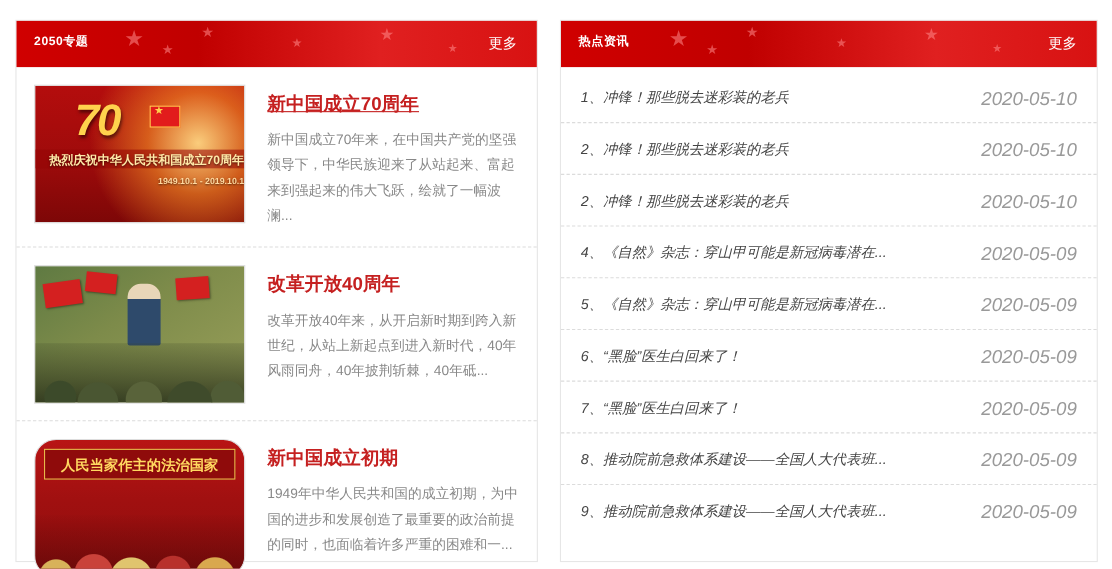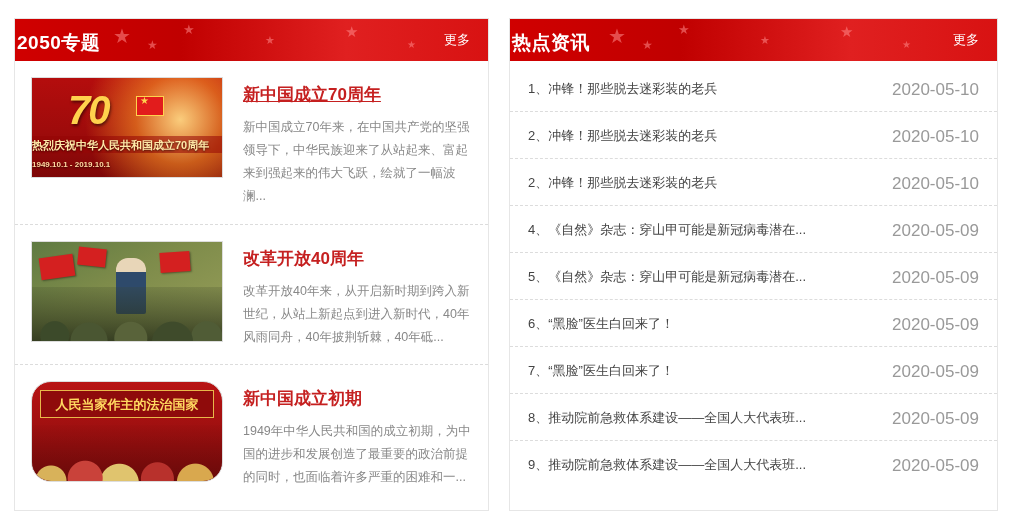--- a/index.html
+++ b/index.html
@@ -34,23 +34,23 @@
   }
   .panel-header {
     position: relative;
     height: 42px;
     background: linear-gradient(to right, #d00000 0%, #c00000 35%, #e02020 70%, #d81212 100%);
     color: #ffffff;
     overflow: hidden;
   }
   .panel-header .hdr-title {
     position: absolute;
-    left: 2px;
+    left: 16px;
     top: 11px;
-    font-size: 19px;
+    font-size: 11px;
     font-weight: bold;
     letter-spacing: 0.5px;
     color: #ffffff;
   }
   .panel-header .hdr-more {
     position: absolute;
     right: 18px;
     top: 12px;
     font-size: 13px;
     color: #ffffff;
@@ -78,32 +78,32 @@
   .feature-item {
     position: relative;
     display: flex;
     padding: 16px 16px 15px 16px;
     box-sizing: border-box;
     border-bottom: 1px dashed #dcdcdc;
   }
   .feature-item:last-child { border-bottom: none; }
   .thumb {
     width: 192px;
-    height: 101px;
+    height: 126px;
     flex: 0 0 192px;
     position: relative;
     overflow: hidden;
     border: 1px solid #ddd;
     box-sizing: border-box;
     cursor: pointer;
   }
   .thumb-text {
     position: absolute;
     left: 0; right: 0;
-    text-align: left;
+    text-align: right;
     font-size: 11px;
     font-weight: bold;
     color: #ffe9a8;
     text-shadow: 0 1px 2px rgba(0,0,0,.6);
   }
   
   .thumb-1 {
     background:
       radial-gradient(circle at 78% 42%, rgba(255,215,130,.95) 0%, rgba(255,160,40,.55) 28%, rgba(190,20,20,0) 60%),
       linear-gradient(to bottom, #b40d0d 0%, #9e0b0b 55%, #7d0707 100%);
@@ -209,21 +209,21 @@
   .ftitle.plain { text-decoration: none; }
   .fdesc {
     margin-top: 10px;
     font-size: 12.5px;
     line-height: 1.85;
     color: #888888;
     cursor: pointer;
   }
 
   
-  .news-list { padding: 4px 0 0 0; }
+  .news-list { padding: 4px 0 0 0; font-style: italic; }
   .news-row {
     position: relative;
     height: 47px;
     border-bottom: 1px dashed #dcdcdc;
     box-sizing: border-box;
     cursor: pointer;
   }
   .news-row:last-child { border-bottom: none; }
   .news-title {
     position: absolute;

